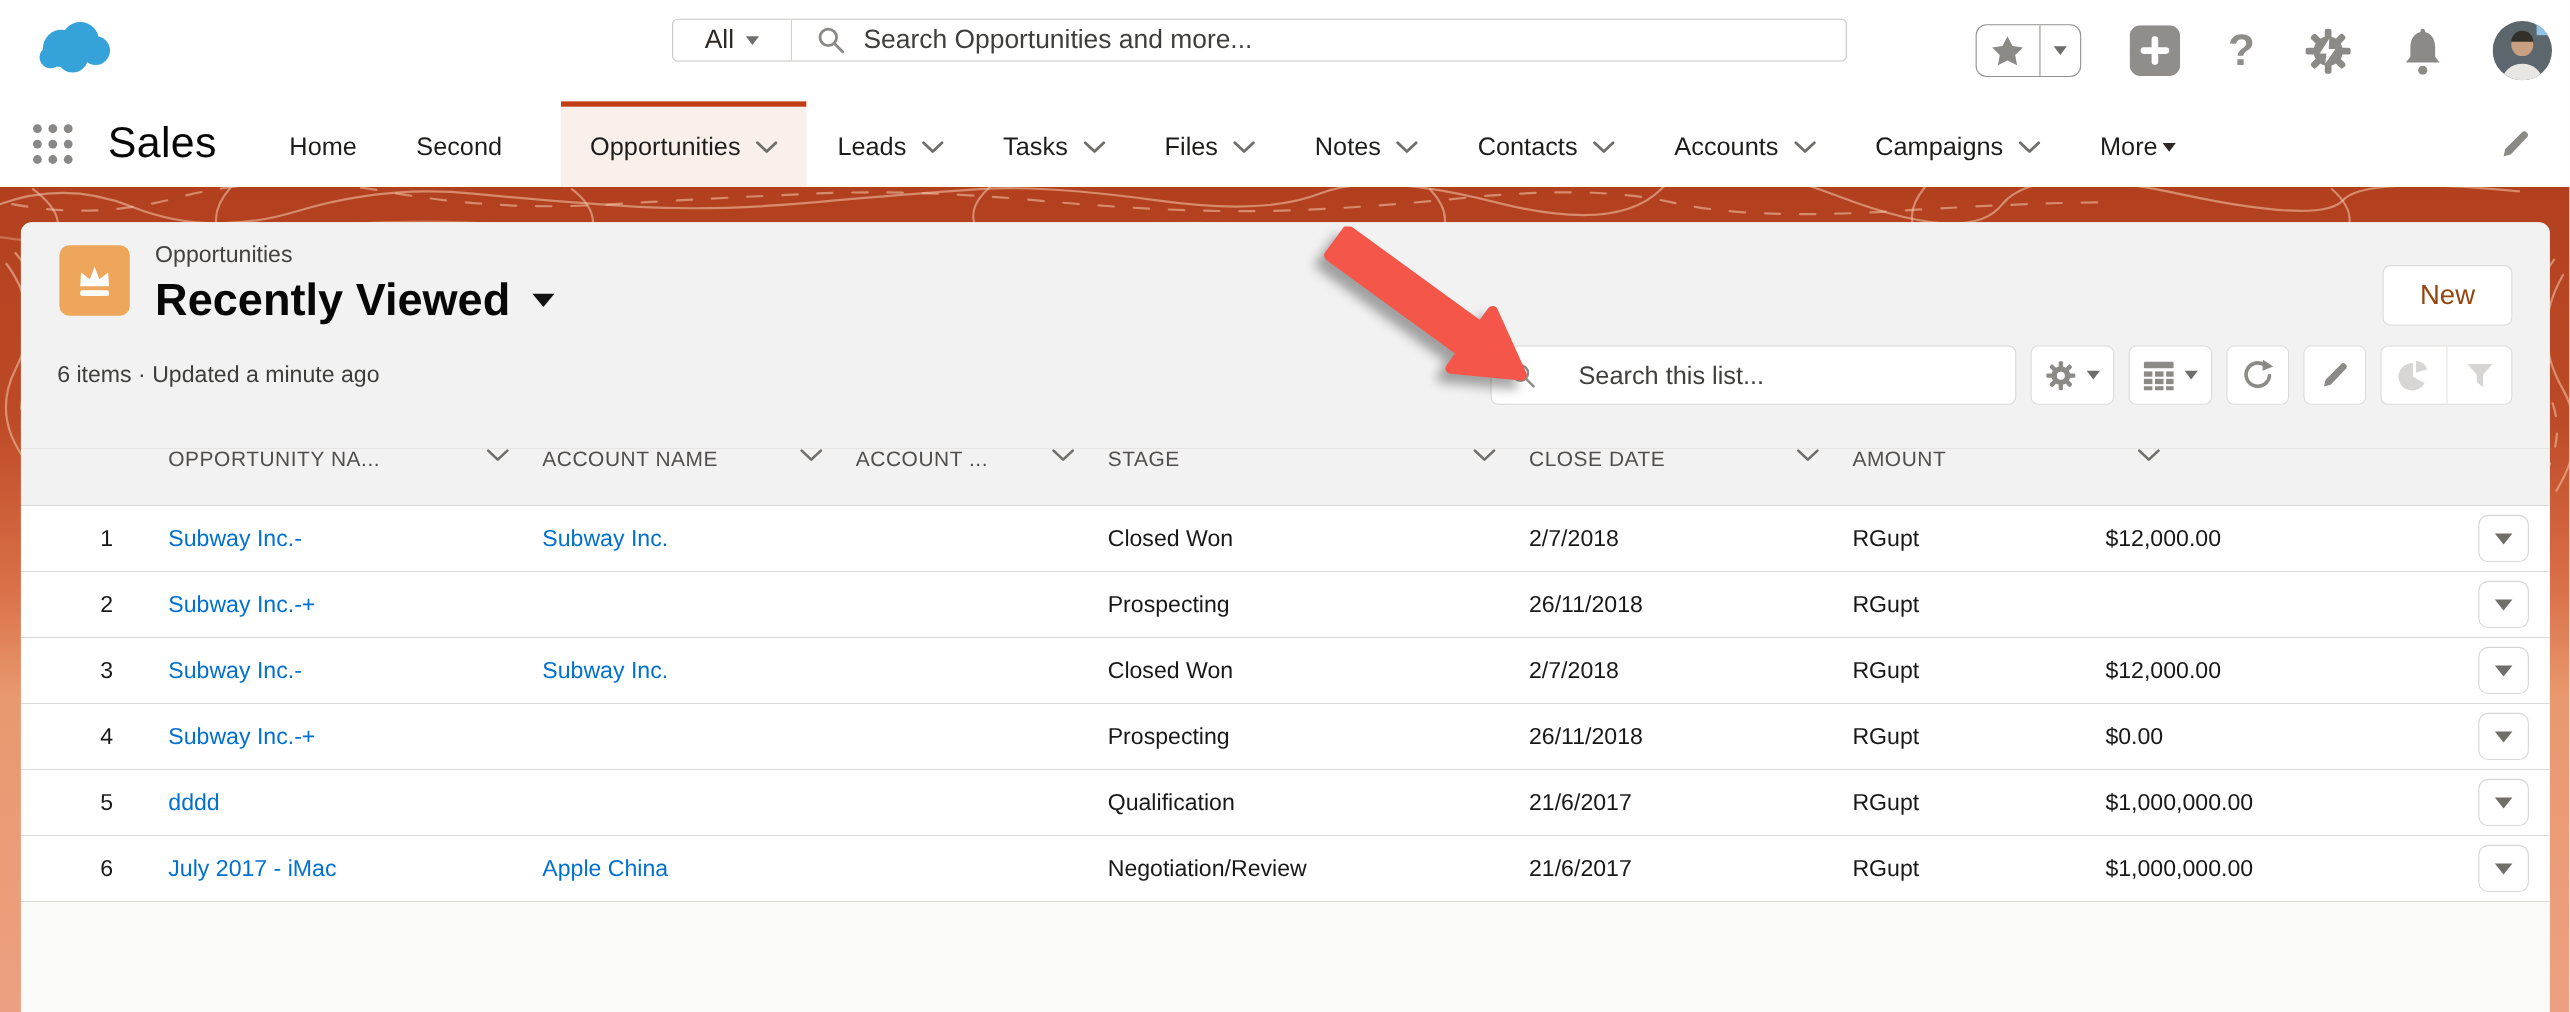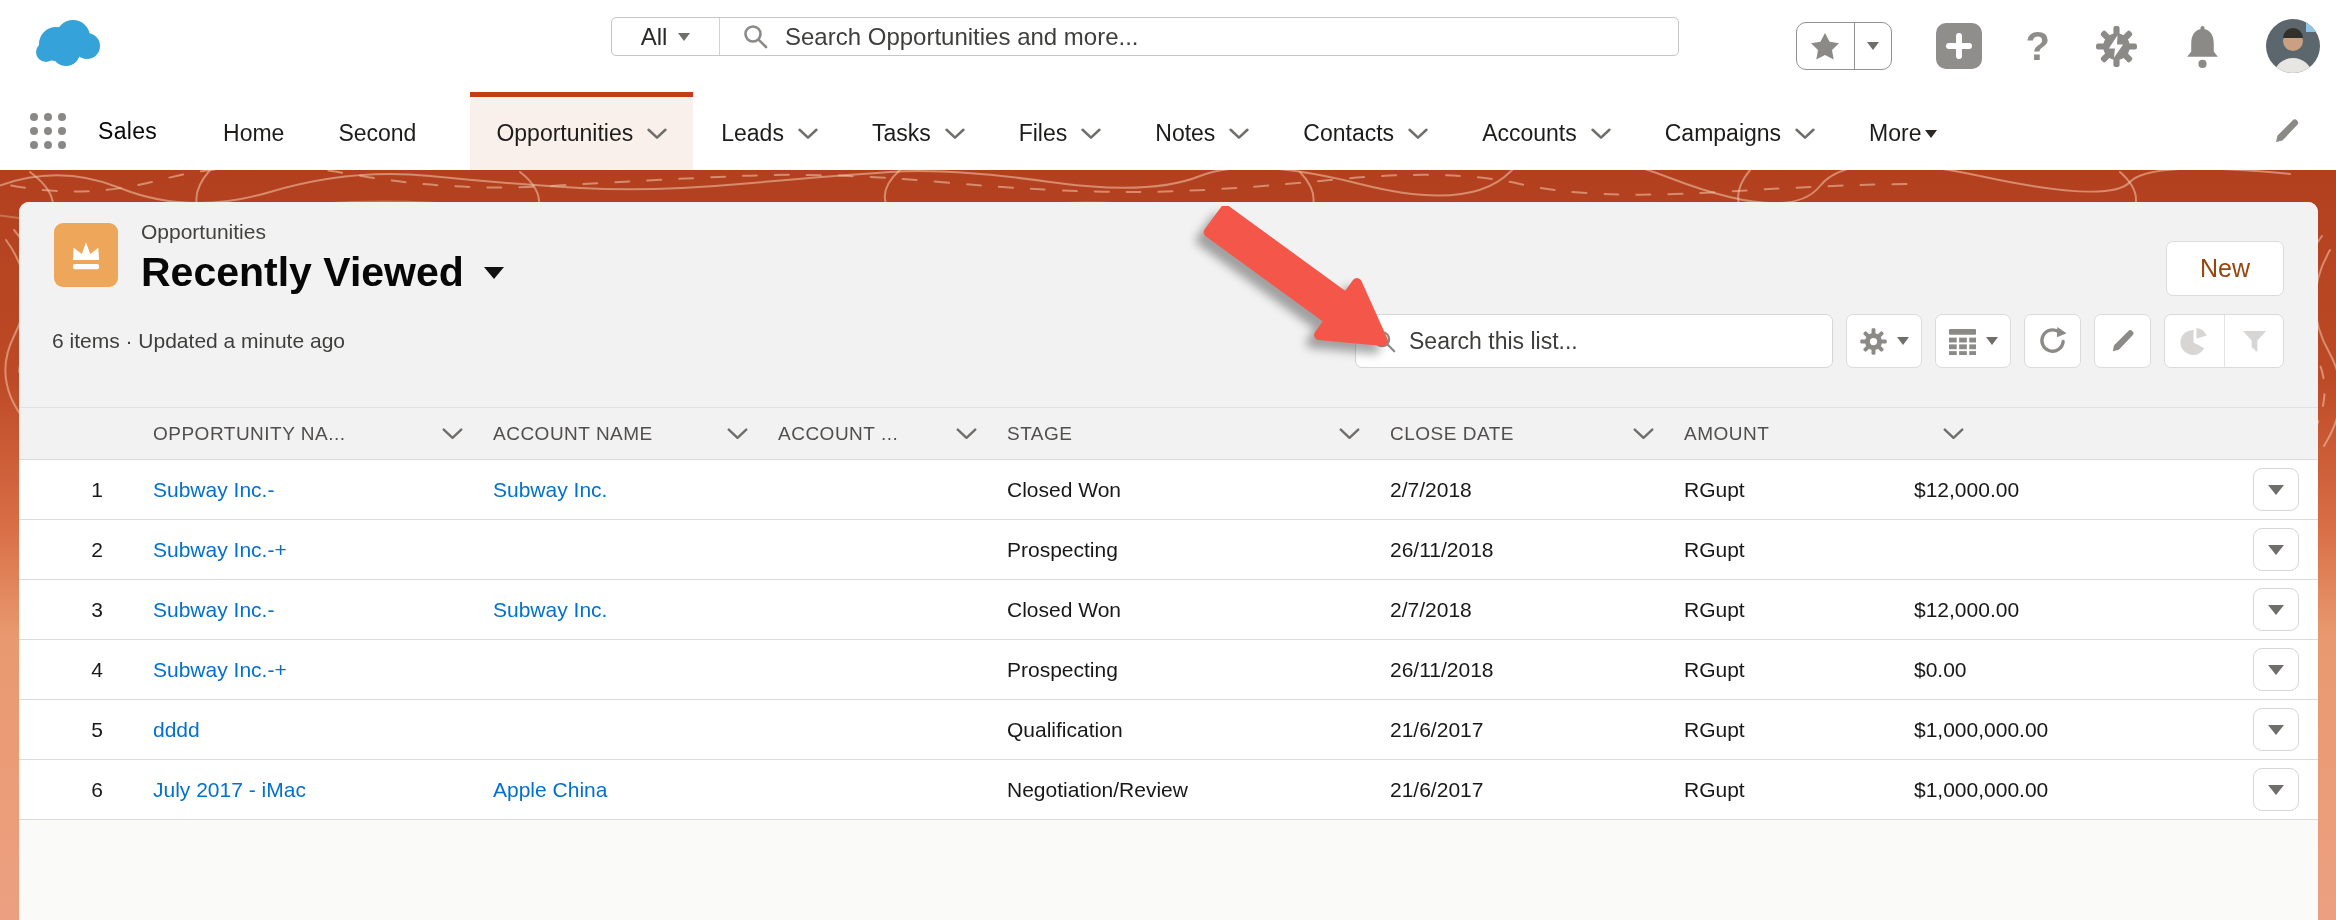--- a/index.html
+++ b/index.html
@@ -25,21 +25,21 @@
 
   
   .caret-sm { width:0; height:0; border-left:6px solid transparent; border-right:6px solid transparent; border-top:8px solid #706e6b; display:inline-block; }
   .caret-md { width:0; height:0; border-left:8px solid transparent; border-right:8px solid transparent; border-top:10px solid #706e6b; display:inline-block; }
   .caret-dark { border-top-color:#2b2826; }
 
   
   .nav { height:78px; background:#fff; display:flex; align-items:stretch; padding-left:30px; }
   .waffle { align-self:center; display:grid; grid-template-columns:repeat(3,8px); gap:6px; margin-right:32px; cursor:pointer; }
   .waffle i { width:8px; height:8px; background:#8a8886; border-radius:50%; }
-  .app-name { align-self:center; font-size:23px; color:#080707; margin-right:66px; letter-spacing:.3px;text-align:right; }
+  .app-name { align-self:center; font-size:39px; color:#080707; margin-right:66px; letter-spacing:.3px;text-align:right; }
   .nav-item { display:flex; align-items:center; gap:14px; font-size:23px; color:#1d1c1b;
     margin-right:54px; border-top:5px solid transparent; cursor:pointer; text-decoration:none; white-space:nowrap; }
   .nav-item.tab-active { background:#f9f0ec; border-top:5px solid #c33d14; padding:0 26px; margin-right:28px; }
   .nav-pencil { margin-left:auto; margin-right:34px; align-self:center; cursor:pointer; display:flex; }
 
   
   .stage { position:relative; height:750px; overflow:hidden;
     background:linear-gradient(180deg,#b2401f 0%,#bd4a26 28%,#d96f47 48%,#e9996f 62%,#eda081 100%); }
   .squiggles { position:absolute; left:0; top:0; }
   .card { position:absolute; left:19px; top:32px; width:2299px; bottom:0; background:#fafaf9;
@@ -54,36 +54,36 @@
   .view-title { font-size:41px; font-weight:bold; color:#080707; }
   .view-caret { width:0; height:0; border-left:10px solid transparent; border-right:10px solid transparent; border-top:12px solid #121212; }
   .meta { position:absolute; left:33px; top:127px; font-size:21px; color:#3e3e3c; }
   .new-btn { position:absolute; right:34px; top:39px; width:118px; height:55px; background:#fff;
     border:1px solid #dddbda; border-radius:7px; font-size:25px; color:#96450f;
     display:flex; align-items:center; justify-content:center; cursor:pointer; font-family:inherit; }
   .controls { position:absolute; right:34px; top:112px; display:flex; gap:13px; align-items:center; }
   .list-search { width:478px; height:54px; background:#fff; border:1px solid #d8d6d4; border-radius:7px;
     display:flex; align-items:center; }
   .ls-mag { margin-left:16px; margin-right:12px; display:flex; }
-  .list-search input { flex:1; border:none; outline:none; font-size:23px; color:#a16207; background:transparent; min-width:0; }
+  .list-search input { flex:1; border:none; outline:none; font-size:23px; color:#a16207; background:transparent; min-width:0;margin-left:26px; }
   .list-search input::placeholder { color:#3e3e3c; opacity:1; }
   .ctl-btn { height:54px; background:#fff; border:1px solid #dddbda; border-radius:7px;
     display:flex; align-items:center; justify-content:center; gap:9px; cursor:pointer; }
   .w74 { width:76px; } .w57 { width:57px; }
   .ctl-group { display:flex; height:54px; background:#fff; border:1px solid #dddbda; border-radius:7px; overflow:hidden; }
   .ctl-half { width:59px; display:flex; align-items:center; justify-content:center; cursor:pointer; }
   .ctl-half + .ctl-half { border-left:1px solid #e6e4e2; }
   .arrow-anno { position:absolute; left:1168px; top:4px; z-index:5;
     filter:drop-shadow(-8px 8px 5px rgba(60,60,60,.45)); pointer-events:none; }
 
   
   .thead { height:53px; display:flex; align-items:center; background:#f3f2f2;
     border-top:1px solid #e3e1df; border-bottom:1px solid #dddbda;
     font-size:19px; color:#514f4d; letter-spacing:.5px; flex:none; }
-  .th { display:flex; align-items:center; height:100%; cursor:pointer;gap:44px; }
+  .th { display:flex; height:100%; cursor:pointer;gap:44px; }
   .hchev { margin-left:auto; margin-right:30px; display:flex; }
   .col-num  { width:134px; display:flex; justify-content:center; padding-left:22px; }
   .col-opp  { width:340px; } .col-acct { width:285px; } .col-site { width:229px; }
   .col-stage{ width:383px; } .col-close{ width:294px; } .col-owner{ width:230px; }
   .col-amt  { width:320px; } .col-act  { flex:1; display:flex; justify-content:center; }
   .trow { height:60px; display:flex; align-items:center; background:#fff;
     border-bottom:1px solid #dddbda; font-size:21px; color:#181818; flex:none; }
   .link { color:#0070d2; text-decoration:none; cursor:pointer;text-align:right; }
   .row-action { width:46px; height:43px; background:#fff; border:1px solid #d8d6d4; border-radius:9px;
     display:flex; align-items:center; justify-content:center; cursor:pointer; }

